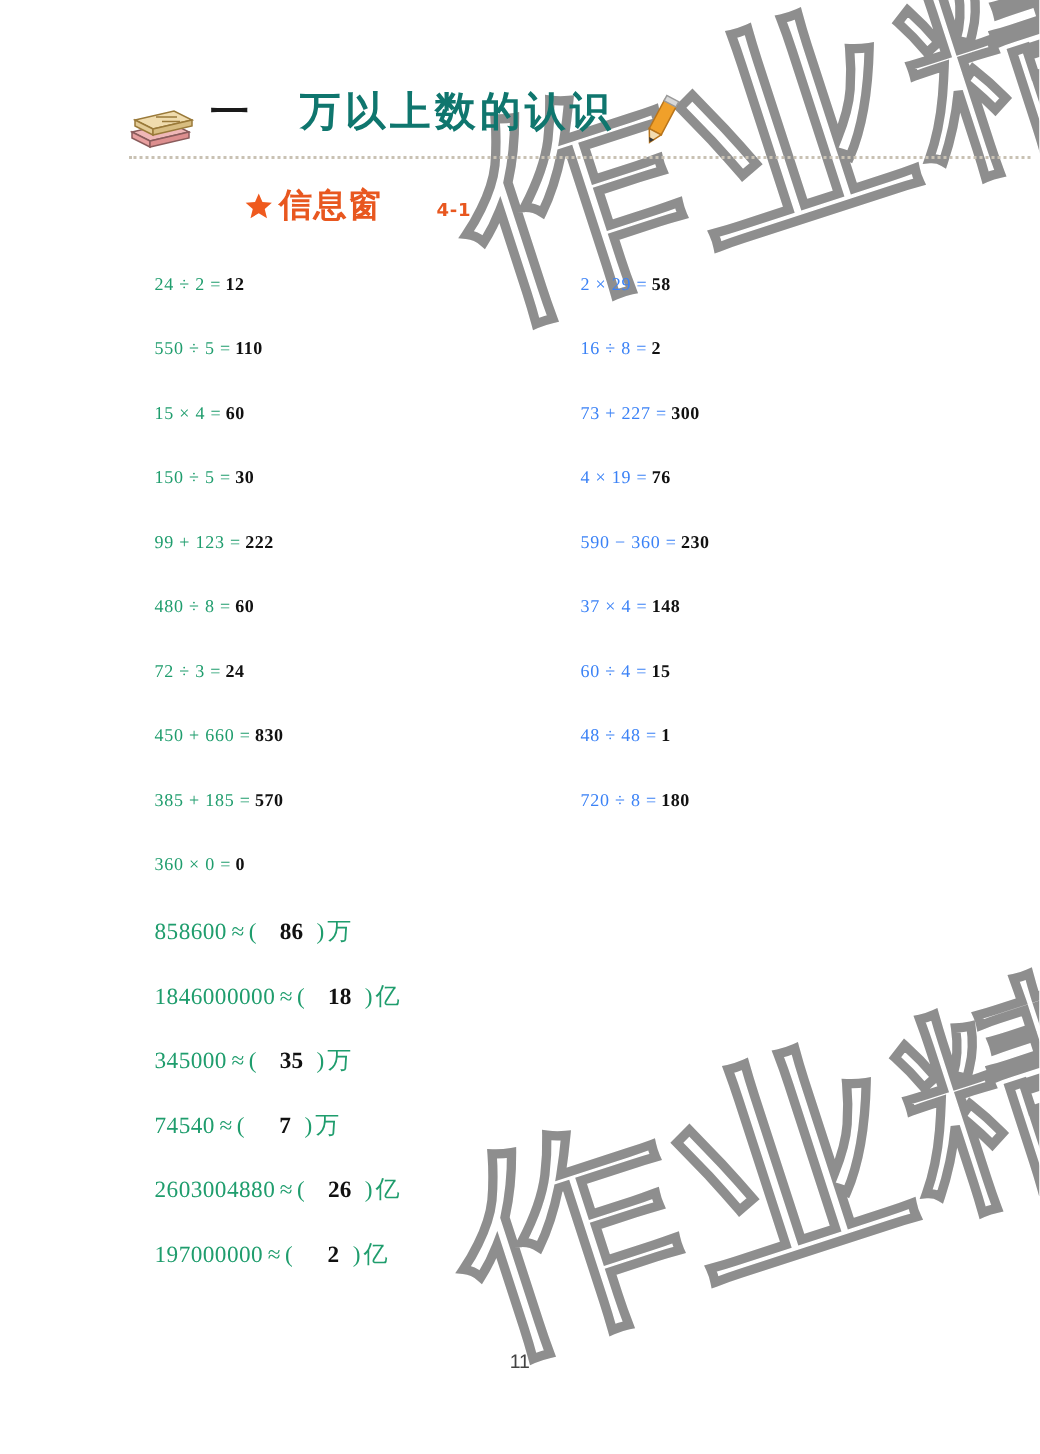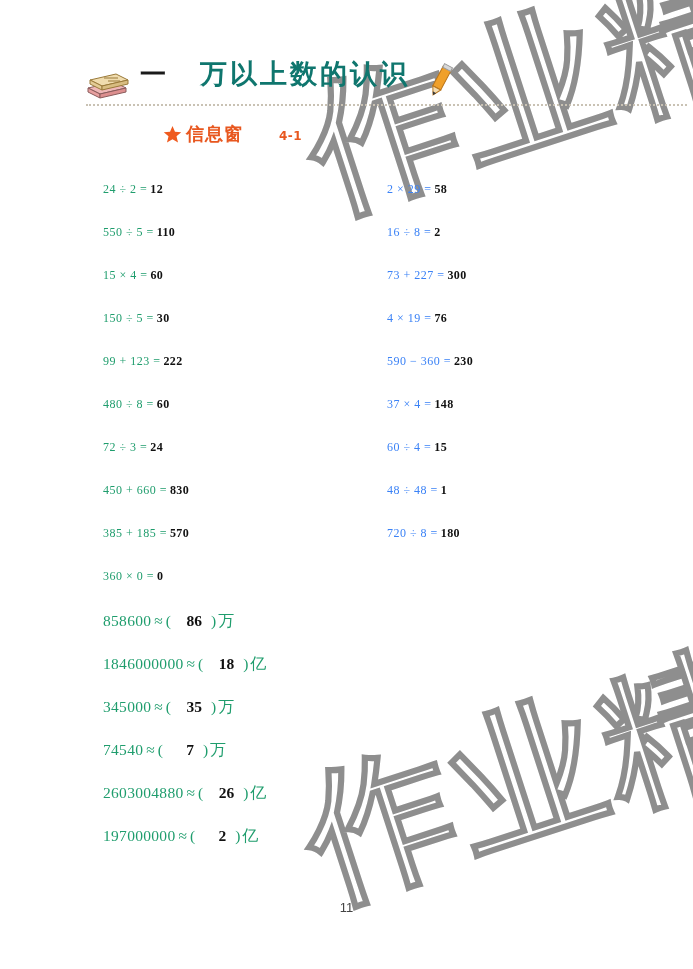--- a/index.html
+++ b/index.html
@@ -98,21 +98,21 @@
     left: 163px;
     top: 122px;
     display: flex;
     align-items: baseline;
     gap: 4px;
     z-index: 2;
   }
   .star-icon { width: 19px; height: 19px; align-self: center; }
   .section-name {
     font-family: "DejaVu Sans", sans-serif;
-    font-size: 18px;
+    font-size: 22px;
     font-weight: 700;
     color: #e8571f;
     letter-spacing: 1px;
   }
   .section-code {
     font-family: "DejaVu Sans", sans-serif;
     font-size: 12px;
     font-weight: 700;
     color: #e8571f;
     letter-spacing: 0.5px;

